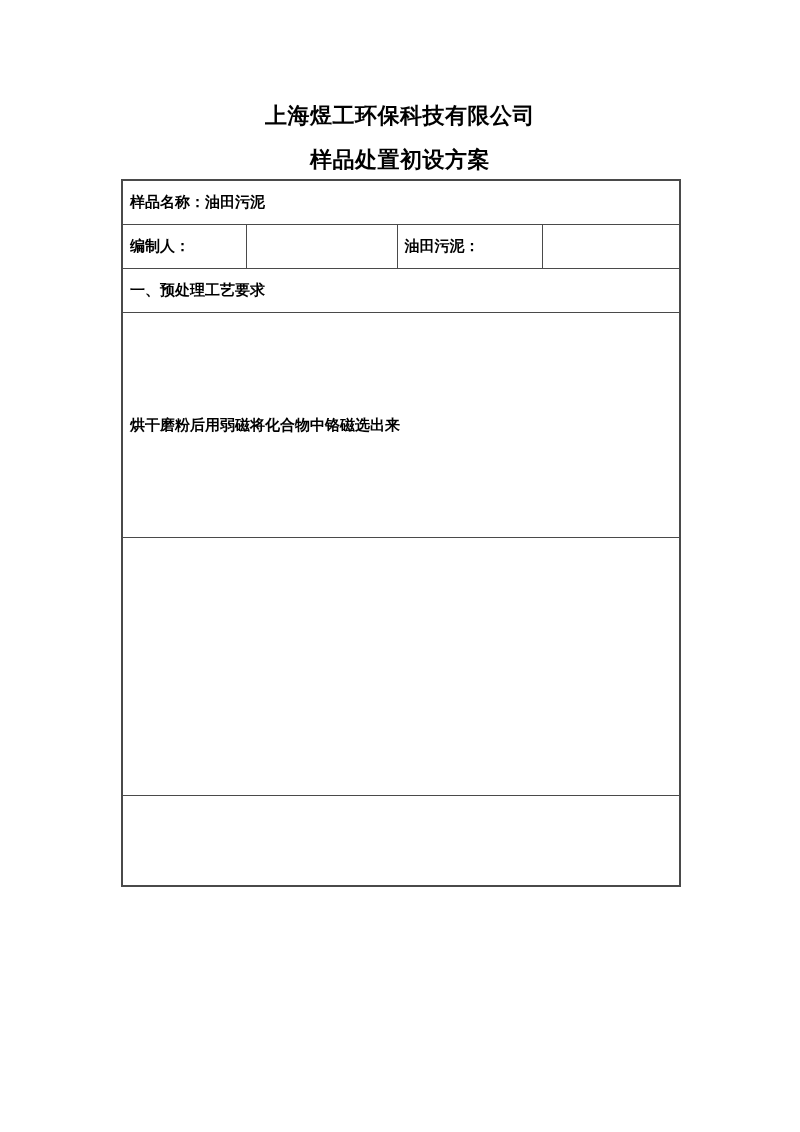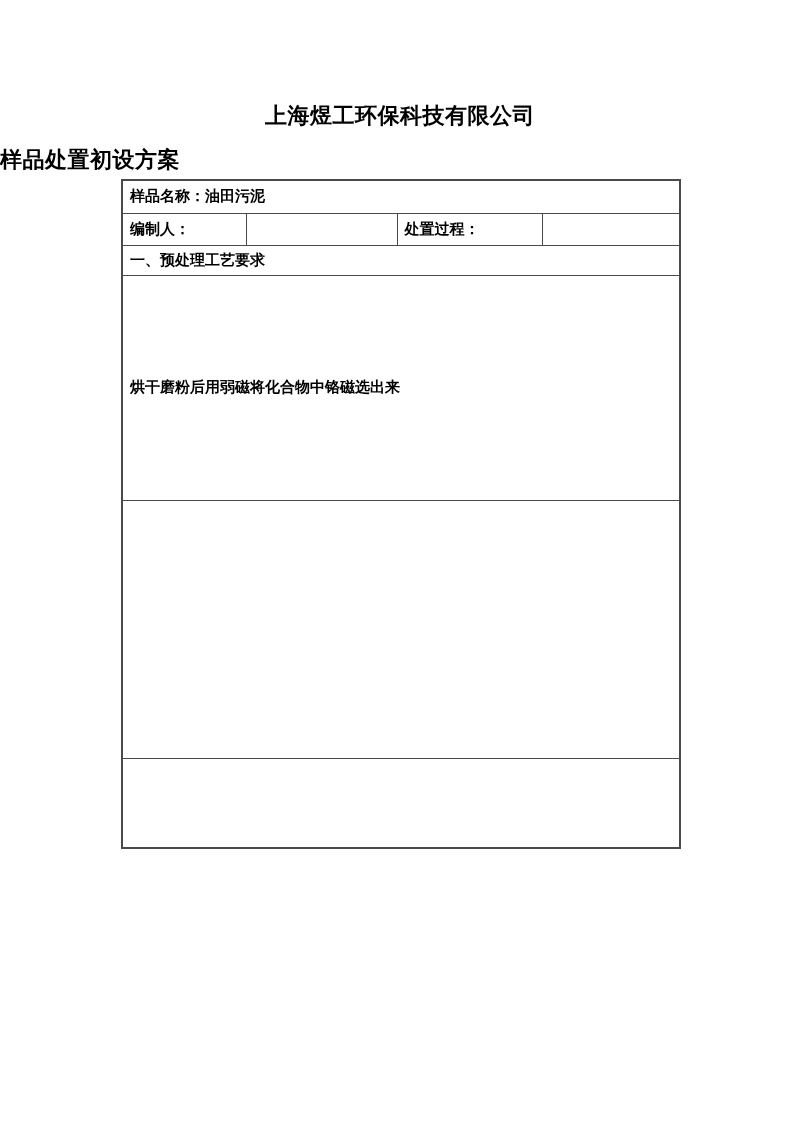--- a/index.html
+++ b/index.html
@@ -19,38 +19,39 @@
     position: absolute;
     top: 101px; left: 0; width: 800px;
     text-align: center;
     font-size: 22px;
     font-weight: bold;
     letter-spacing: 0.5px;
   }
   .doc-subtitle {
     position: absolute;
     top: 145px; left: 0; width: 800px;
+    text-align: center;
     font-size: 22px;
     font-weight: bold;
     letter-spacing: 0.5px;
   }
   table.form-table {
     position: absolute;
     left: 121px; top: 179px;
     width: 558px;
     border-collapse: collapse;
     table-layout: fixed;
     border: 2px solid #4a4a4a;
   }
   table.form-table td {
     border: 1.5px solid #4a4a4a;
     font-size: 15px;
     font-weight: bold;
     color: #000000;
-    padding: 0 7px;
+    padding: 12px 7px;
     vertical-align: middle;
     overflow: hidden;
     white-space: nowrap;
   }
   tr.r1 td { height: 33px; }
   tr.r2 td { height: 32px; margin-left: 34px; }
   tr.r3 td { height: 30px; }
   tr.r4 td { height: 225px; }
   tr.r5 td { height: 32px; }
   tr.r6 td { height: 258px; }
@@ -78,21 +79,21 @@
     </colgroup>
 
     <tbody>
         <tr class="r1">
       <td colspan="5"><span>样品名称：</span><span>油田污泥</span></td>
     </tr>
 
     <tr class="r2">
       <td colspan="2">编制人：</td>
       <td></td>
-      <td>处置过程：</td>
+      <td>油田污泥：</td>
       <td></td>
     </tr>
 
     <tr class="r3">
       <td colspan="5">一、预处理工艺要求</td>
     </tr>
 
     <tr class="r4">
       <td colspan="5" class="content-cell">烘干磨粉后用弱磁将化合物中铬磁选出来</td>
     </tr>

